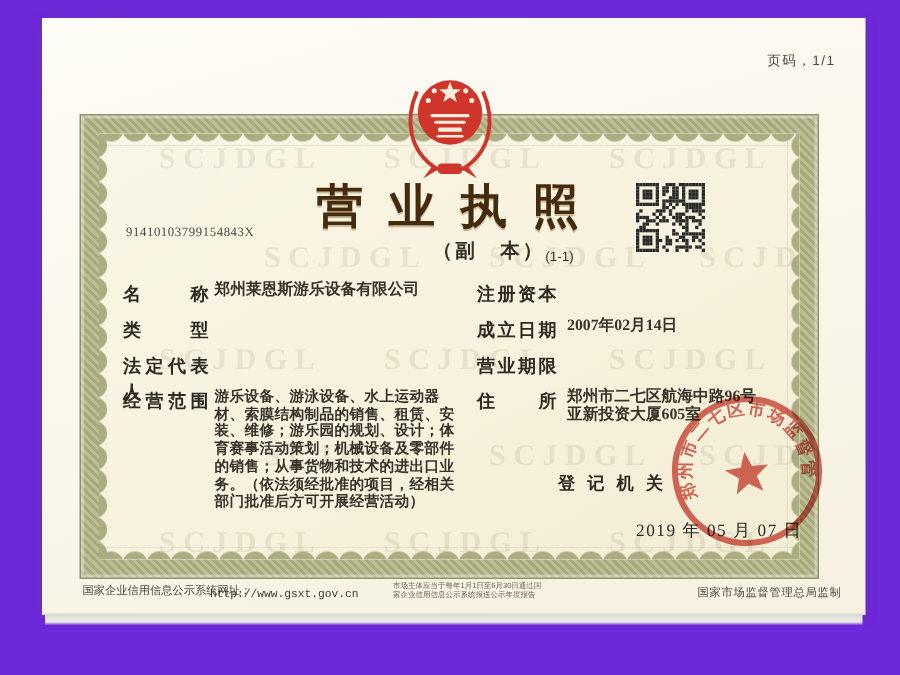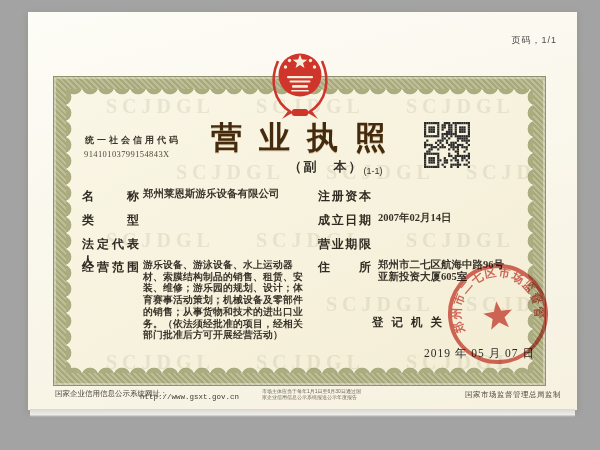--- a/index.html
+++ b/index.html
@@ -1,18 +1,18 @@
 <!DOCTYPE html>
 <html><head>
 <meta charset="utf-8">
 <style>
   html,body{margin:0;padding:0;}
   body{width:600px;height:450px;overflow:hidden;background:#f1f0ed;
        font-family:"Liberation Sans",sans-serif;}
-  .stage{position:relative;width:600px;height:450px;background:#a3a3a3;}
+  .stage{position:relative;width:600px;height:450px;background:#6d28d9;}
   .paper{position:absolute;left:28px;top:12px;width:549px;height:398px;
          background:linear-gradient(165deg,#fdfcf6 0%,#faf7ec 45%,#f6f1e0 100%);
          box-shadow:0 2px 7px rgba(90,85,70,.22);}
   .scan-edge{position:absolute;left:30px;top:409px;width:545px;height:8px;
          background:linear-gradient(#d9d7d0,#edecE8 70%,rgba(0,0,0,0));}
   .page-label{position:absolute;right:20px;top:22px;font-size:9px;color:#4a4a4a;letter-spacing:1px;}
   
   .frame{position:absolute;left:25px;top:64px;width:491px;height:308px;
          border:1px solid #91926a;
          background:repeating-linear-gradient(45deg,#bdbe96 0 2px,#a7a87b 2px 4px);
@@ -128,21 +128,20 @@
           <rect x="21.5" y="35.5" width="21" height="2" rx="1"></rect>
           <rect x="24" y="40" width="16" height="2.8" rx="1"></rect>
           <rect x="23" y="45" width="18" height="1.6" rx="0.8"></rect>
         </g>
         <rect x="24" y="64" width="16" height="7" rx="2.5" fill="#d0352b"></rect>
         <path d="M24,68 L14,74 L20,66 Z" fill="#d0352b"></path>
         <path d="M40,68 L50,74 L44,66 Z" fill="#d0352b"></path>
       </svg>
     </div>
 
-    <div class="credit-label">统一社会信用代码</div>
     <div class="credit-code">91410103799154843X</div>
 
     <div class="title">营业执照</div>
     <div class="subtitle"><span>（副　本）</span><span class="copy-idx">(1-1)</span></div>
 
     <div class="qr">
       <svg id="qr-svg" width="46" height="46" viewBox="0 0 46 46">
           <rect x="0.00" y="0.00" width="2.19" height="2.19" fill="#2a2a2a"></rect>
           <rect x="2.19" y="0.00" width="2.19" height="2.19" fill="#2a2a2a"></rect>
           <rect x="4.38" y="0.00" width="2.19" height="2.19" fill="#2a2a2a"></rect>

